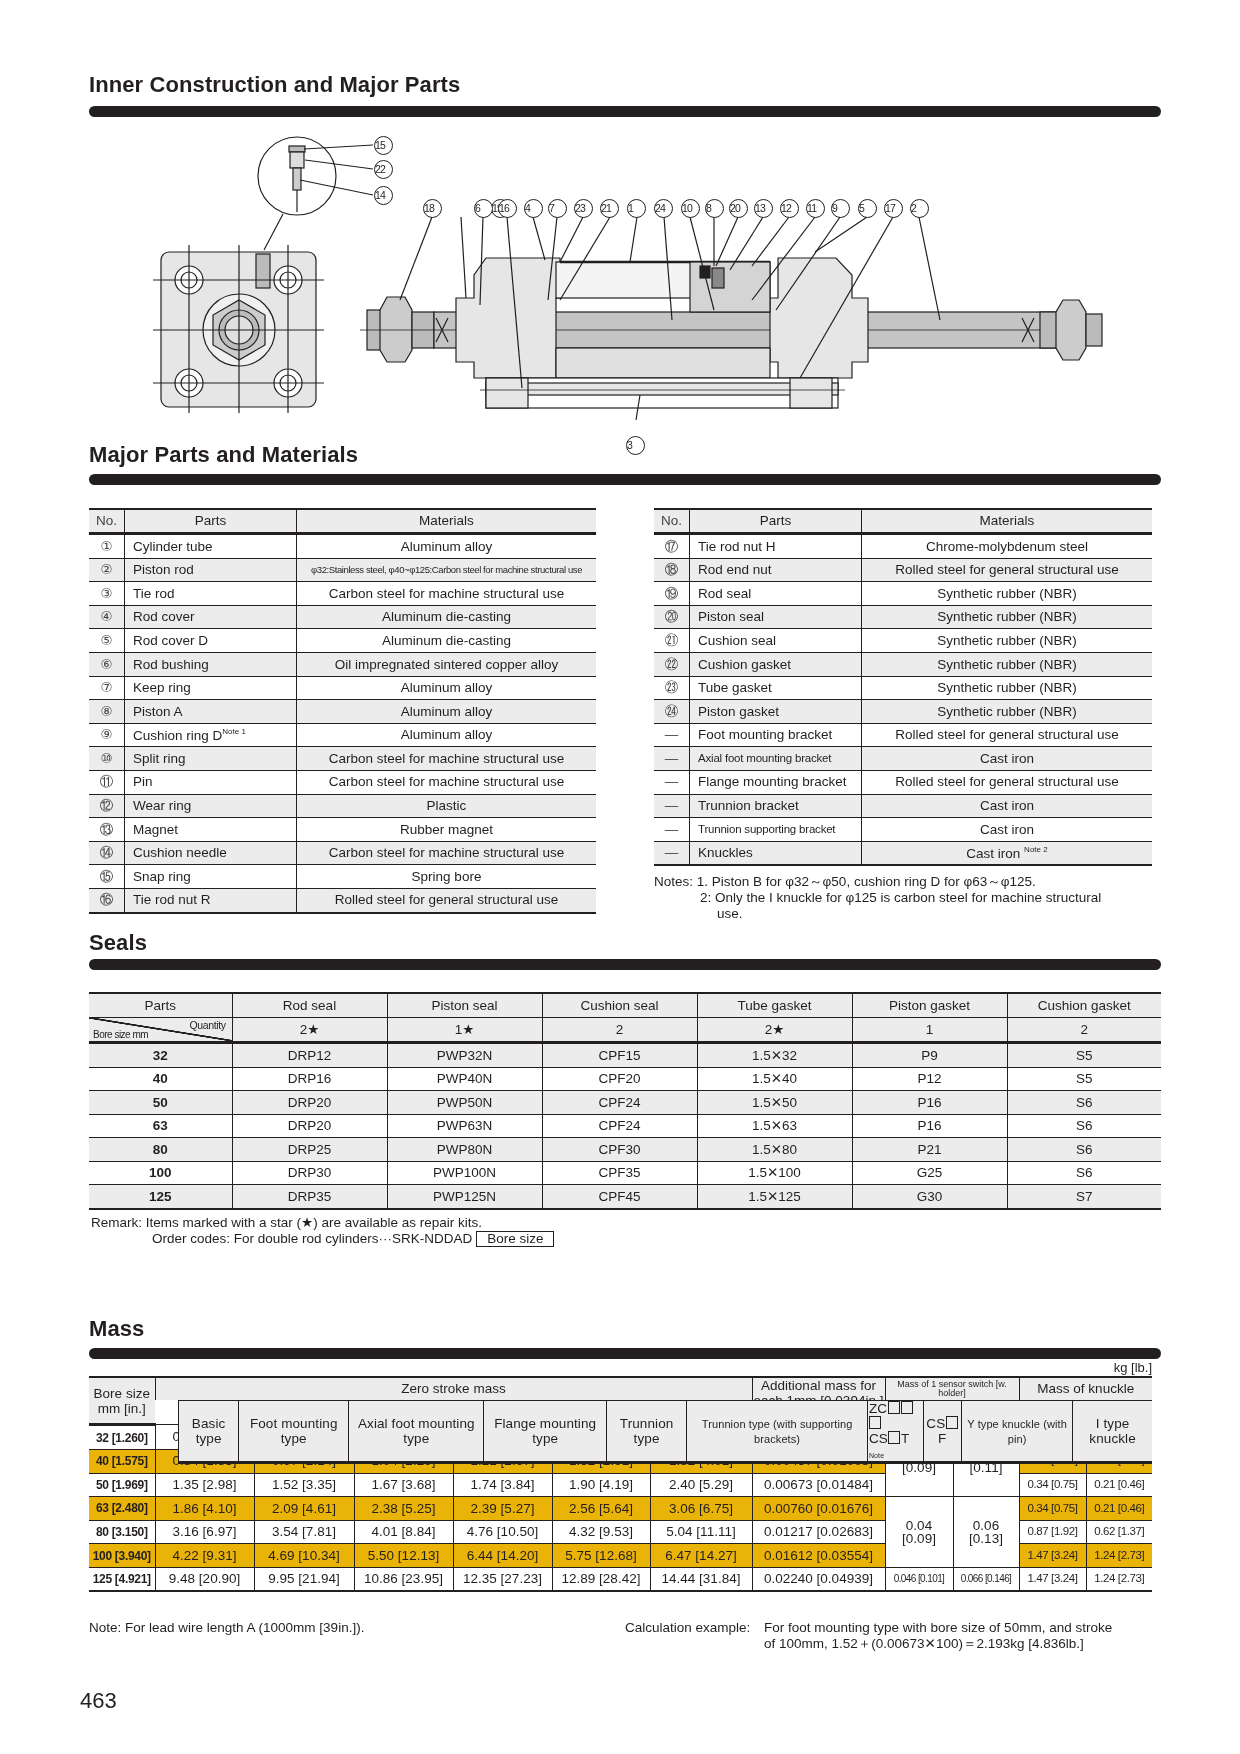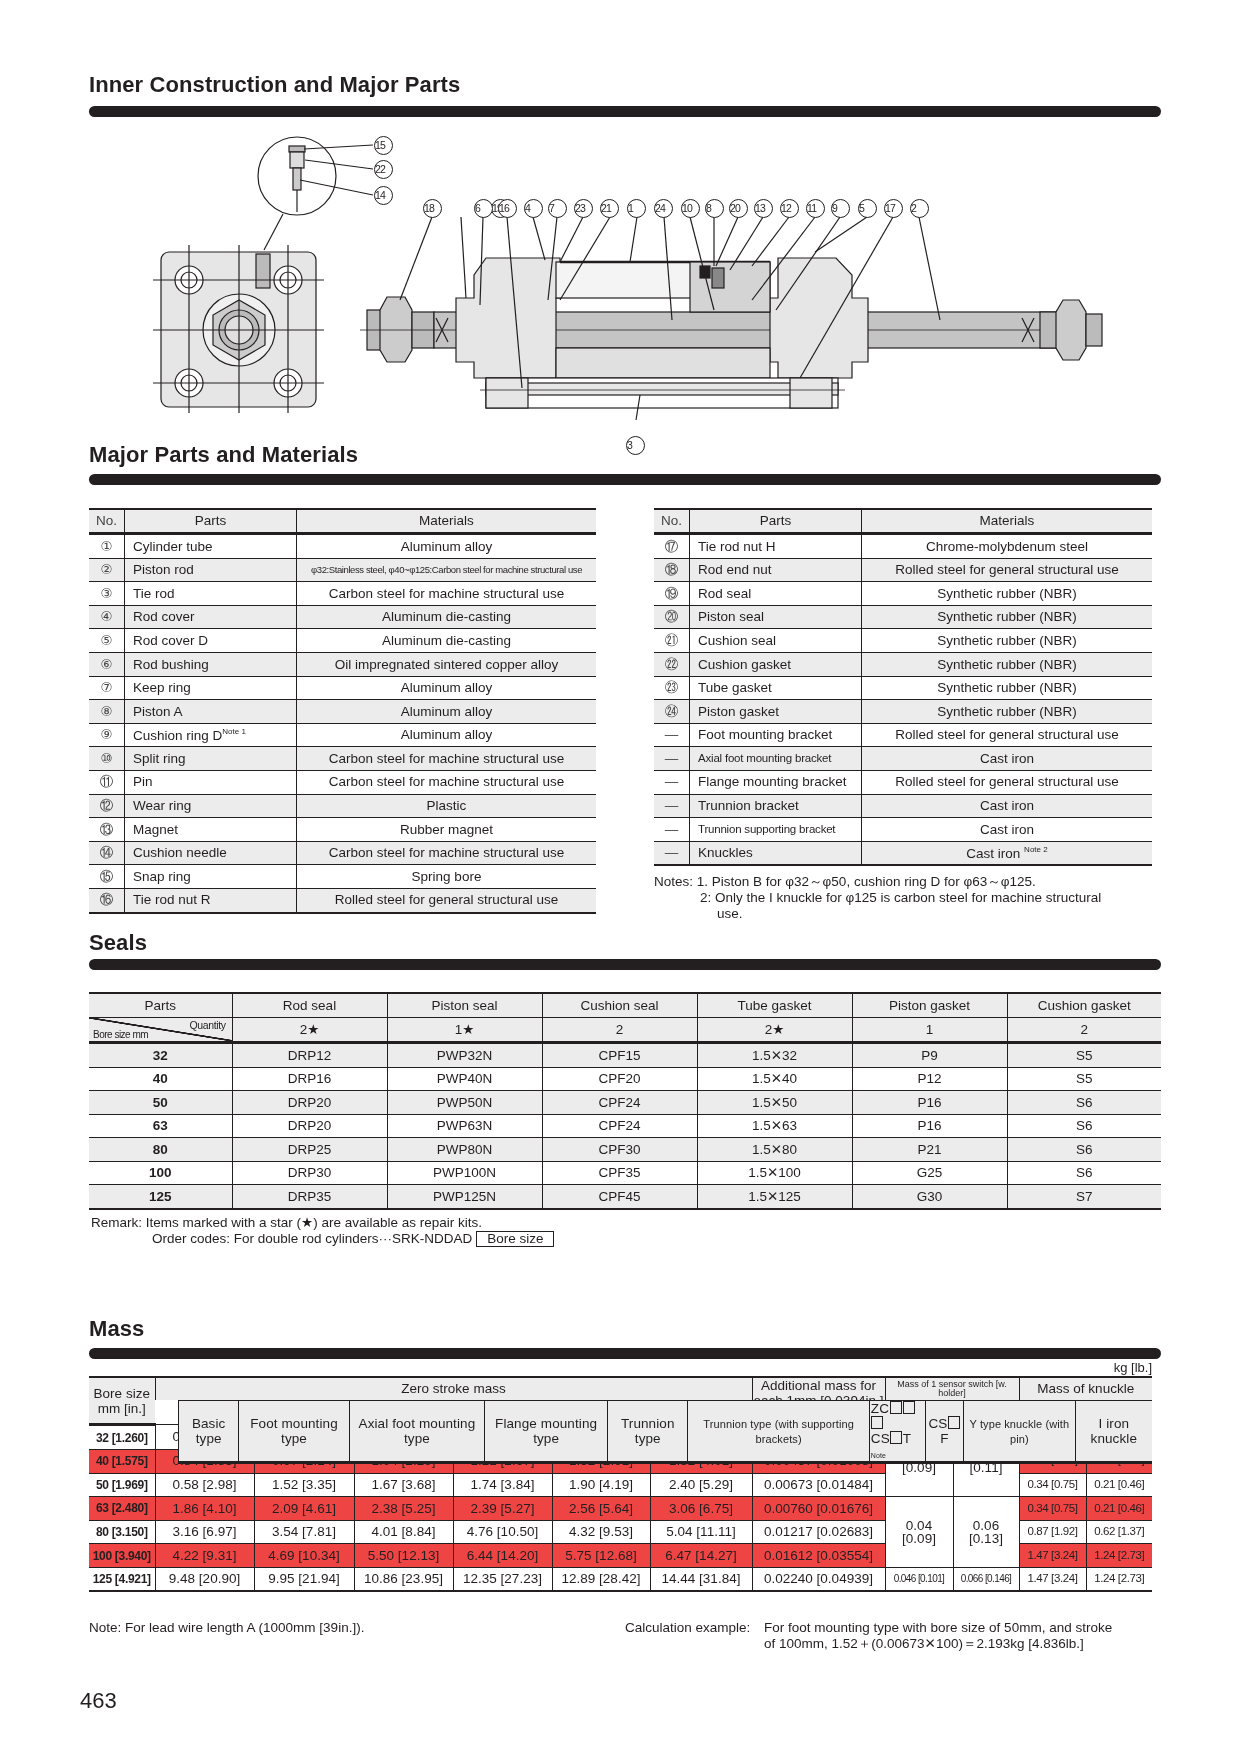--- a/index.html
+++ b/index.html
@@ -37,21 +37,21 @@
   .diag .b { position: absolute; left: 4px; bottom: 1px; font-size: 10px; letter-spacing: -0.5px; }
 
   
   .mass { left: 89px; top: 1376px; width: 1063px; border-top: 2.5px solid #231f20; border-bottom: 2.5px solid #231f20; }
   .mass th { background: #ececec; text-align: center; border-left: 1px solid #231f20; border-top: 1px solid #231f20; font-size: 13.5px; line-height: 1.12; white-space: normal; }
   .mass tr.h1 th { height: 22px; }
   .mass tr.h2 th { height: 46px; border-bottom: 3px solid #231f20; }
   .mass th.first { border-left: none; }
   .mass td { height: 22.6px; text-align: center; border-top: 1px solid #231f20; border-left: 1px solid #231f20; font-size: 13.5px; }
   .mass td.bore { border-left: none; font-weight: bold; font-size: 12px; letter-spacing: -0.3px; }
-  .mass tr.alt td.g { background: #ef4444; }
+  .mass tr.alt td.g { background: #eab308; }
   .mass td.sw { background: #fff; }
   .mass td.kn { font-size: 11.5px; letter-spacing: -0.4px; }
   .mass td.tinyc { font-size: 10px; letter-spacing: -0.6px; }
   .mass th .s9 { font-size: 9px; line-height: 1.05; display: block; }
   .mass th .s11 { font-size: 11px; line-height: 1.1; }
   .box { display: inline-block; width: 10px; height: 11px; border: 1px solid #231f20; vertical-align: -1px; margin: 0 0.5px; }
 
   .note { position: absolute; font-size: 13.5px; line-height: 16px; color: #231f20; }
   .bore-box { display: inline-block; border: 1px solid #231f20; padding: 0 10px; line-height: 14px; }
 
@@ -514,21 +514,21 @@
       <th><span class="s11">Trunnion type (with supporting brackets)</span></th>
       <th style="text-align:left; padding-left:1px;">
         <span>ZC</span><span class="box"></span><span class="box"></span><span class="box"></span><br>
         <span>CS</span><span class="box"></span><span>T</span>
         <span style="font-size:7px;">Note</span>
       </th>
       <th>
         <span>CS</span><span class="box"></span><span>F</span>
       </th>
       <th><span class="s11">Y type knuckle (with pin)</span></th>
-      <th>I iron knuckle</th>
+      <th>I type knuckle</th>
     </tr>
   </thead>
   <tbody>
     <tr>
       <td class="bore">32 [1.260]</td>
       <td>0.68 [1.50]</td>
       <td>0.79 [1.74]</td>
       <td>0.82 [1.81]</td>
       <td>0.88 [1.94]</td>
       <td>0.98 [2.16]</td>
@@ -546,21 +546,21 @@
       <td class="g">1.04 [2.29]</td>
       <td class="g">1.21 [2.67]</td>
       <td class="g">1.32 [2.91]</td>
       <td class="g">1.82 [4.01]</td>
       <td class="g">0.00457 [0.01008]</td>
       <td class="kn g">0.27 [0.60]</td>
       <td class="kn g">0.16 [0.35]</td>
     </tr>
     <tr>
       <td class="bore">50 [1.969]</td>
-      <td>0.58 [2.98]</td>
+      <td>1.35 [2.98]</td>
       <td>1.52 [3.35]</td>
       <td>1.67 [3.68]</td>
       <td>1.74 [3.84]</td>
       <td>1.90 [4.19]</td>
       <td>2.40 [5.29]</td>
       <td>0.00673 [0.01484]</td>
       <td class="kn">0.34 [0.75]</td>
       <td class="kn">0.21 [0.46]</td>
     </tr>
     <tr class="alt">

